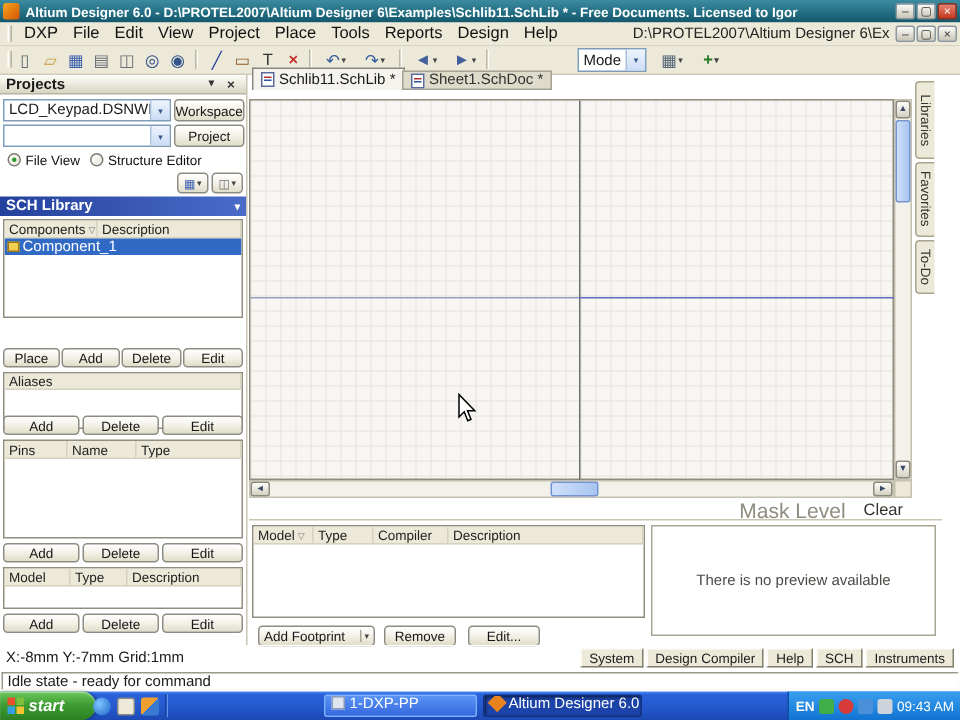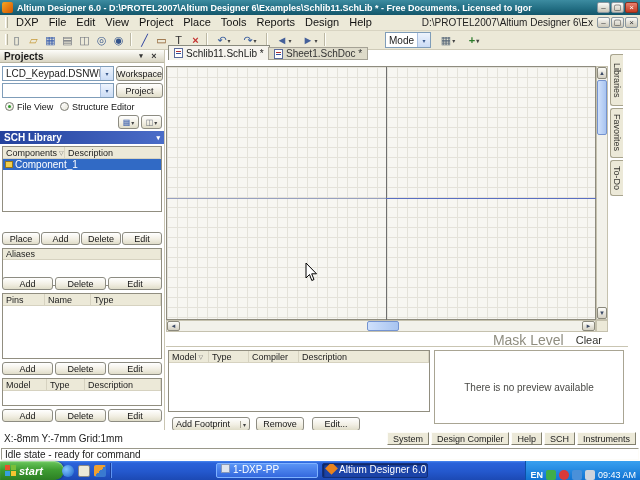--- a/index.html
+++ b/index.html
@@ -55,21 +55,21 @@
   .vtab{position:absolute;left:2px;width:13px;background:#ece9d8;border:1px solid #a8a48e;border-right:none;border-radius:3px 0 0 3px;writing-mode:vertical-rl;display:flex;align-items:center;justify-content:center;font-size:9px;color:#33332e}
   .statusbtn{height:13px;border:1px solid;border-color:#fdfcf8 #82806f #82806f #fdfcf8;background:#ece9d8;font-size:9px;display:flex;align-items:center;padding:0 5px;color:#1c1c1c;white-space:nowrap}
   
   .taskbar{background:linear-gradient(180deg,#4b8af2 0%,#2a62da 10%,#2458cd 55%,#1c49b4 100%)}
   .startbtn{position:absolute;left:0;top:0;width:64px;height:19px;border-radius:0 10px 10px 0;background:linear-gradient(180deg,#6cc95e 0%,#3f9e33 45%,#2c7f23 100%);display:flex;align-items:center;color:#fff;font-weight:bold;font-style:italic;font-size:11px;padding-left:5px;gap:3px;box-shadow:inset 0 1px 1px rgba(255,255,255,.4),1px 0 2px rgba(0,0,0,.4)}
   .flag{width:11px;height:11px;display:grid;grid-template-columns:5px 5px;grid-template-rows:5px 5px;gap:1px;flex:none}
   .flag i{display:block}
   .taskbtn{position:absolute;top:2px;height:15px;border-radius:2px;display:flex;gap:3px;padding:0 4px;font-size:10px;color:#fff;white-space:nowrap;overflow:hidden}
   .taskbtn.normal{background:linear-gradient(180deg,#5a94f5,#3468de);border:1px solid #7fb2ff}
   .taskbtn.pressed{background:#1b43a8;border:1px solid #12307c;box-shadow:inset 1px 1px 2px rgba(0,0,0,.5)}
-  .tray{position:absolute;right:0;top:0;height:19px;background:linear-gradient(180deg,#39a0f0,#1173d2);border-left:1px solid #0c50a8;display:flex;align-items:flex-end;gap:3px;padding:0 4px;color:#fff}
+  .tray{position:absolute;right:0;top:0;height:19px;background:linear-gradient(180deg,#39a0f0,#1173d2);border-left:1px solid #0c50a8;display:flex;align-items:center;gap:3px;padding:0 4px;color:#fff}
   .trayicon{width:10px;height:10px;border-radius:2px;flex:none}
 </style>
 </head>
 <body>
 
 <div class="screen">
 
   <div class="abs titlebar" style="left:0;top:0;width:640px;height:15px">
     <div class="app-icon"></div>
     <div class="title-text">Altium Designer 6.0 - D:\PROTEL2007\Altium Designer 6\Examples\Schlib11.SchLib * - Free Documents. Licensed to Igor</div>

